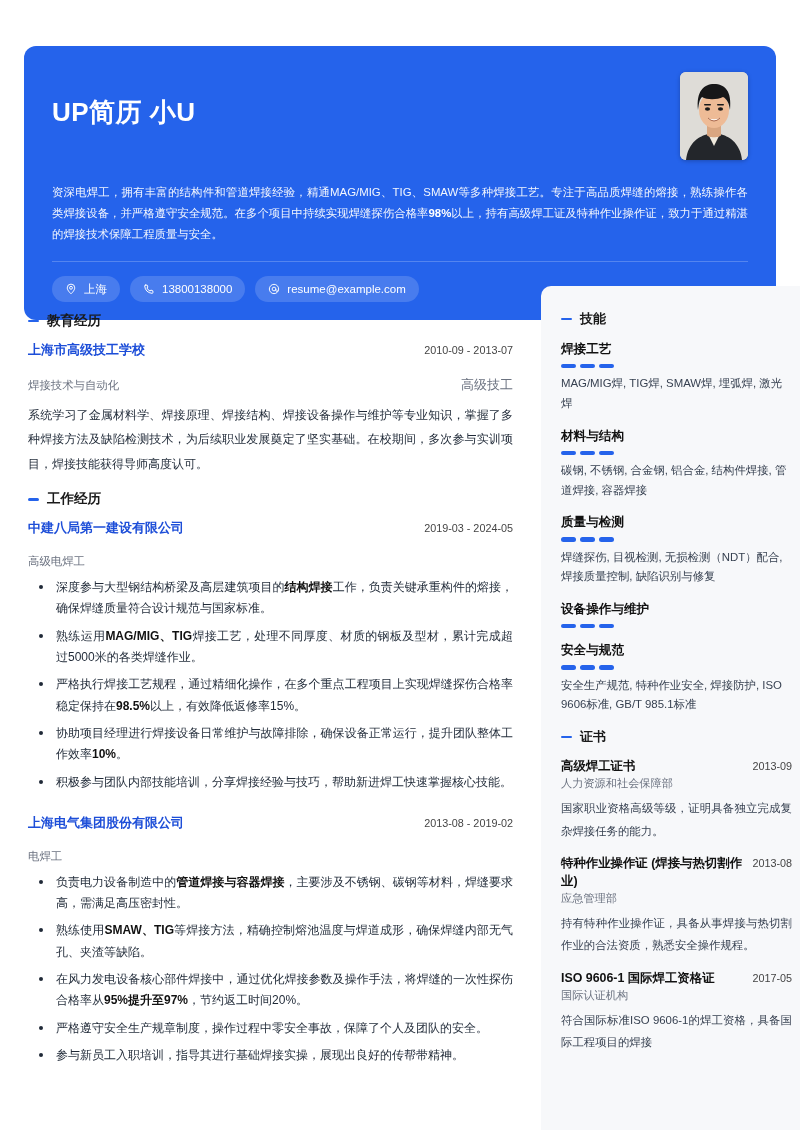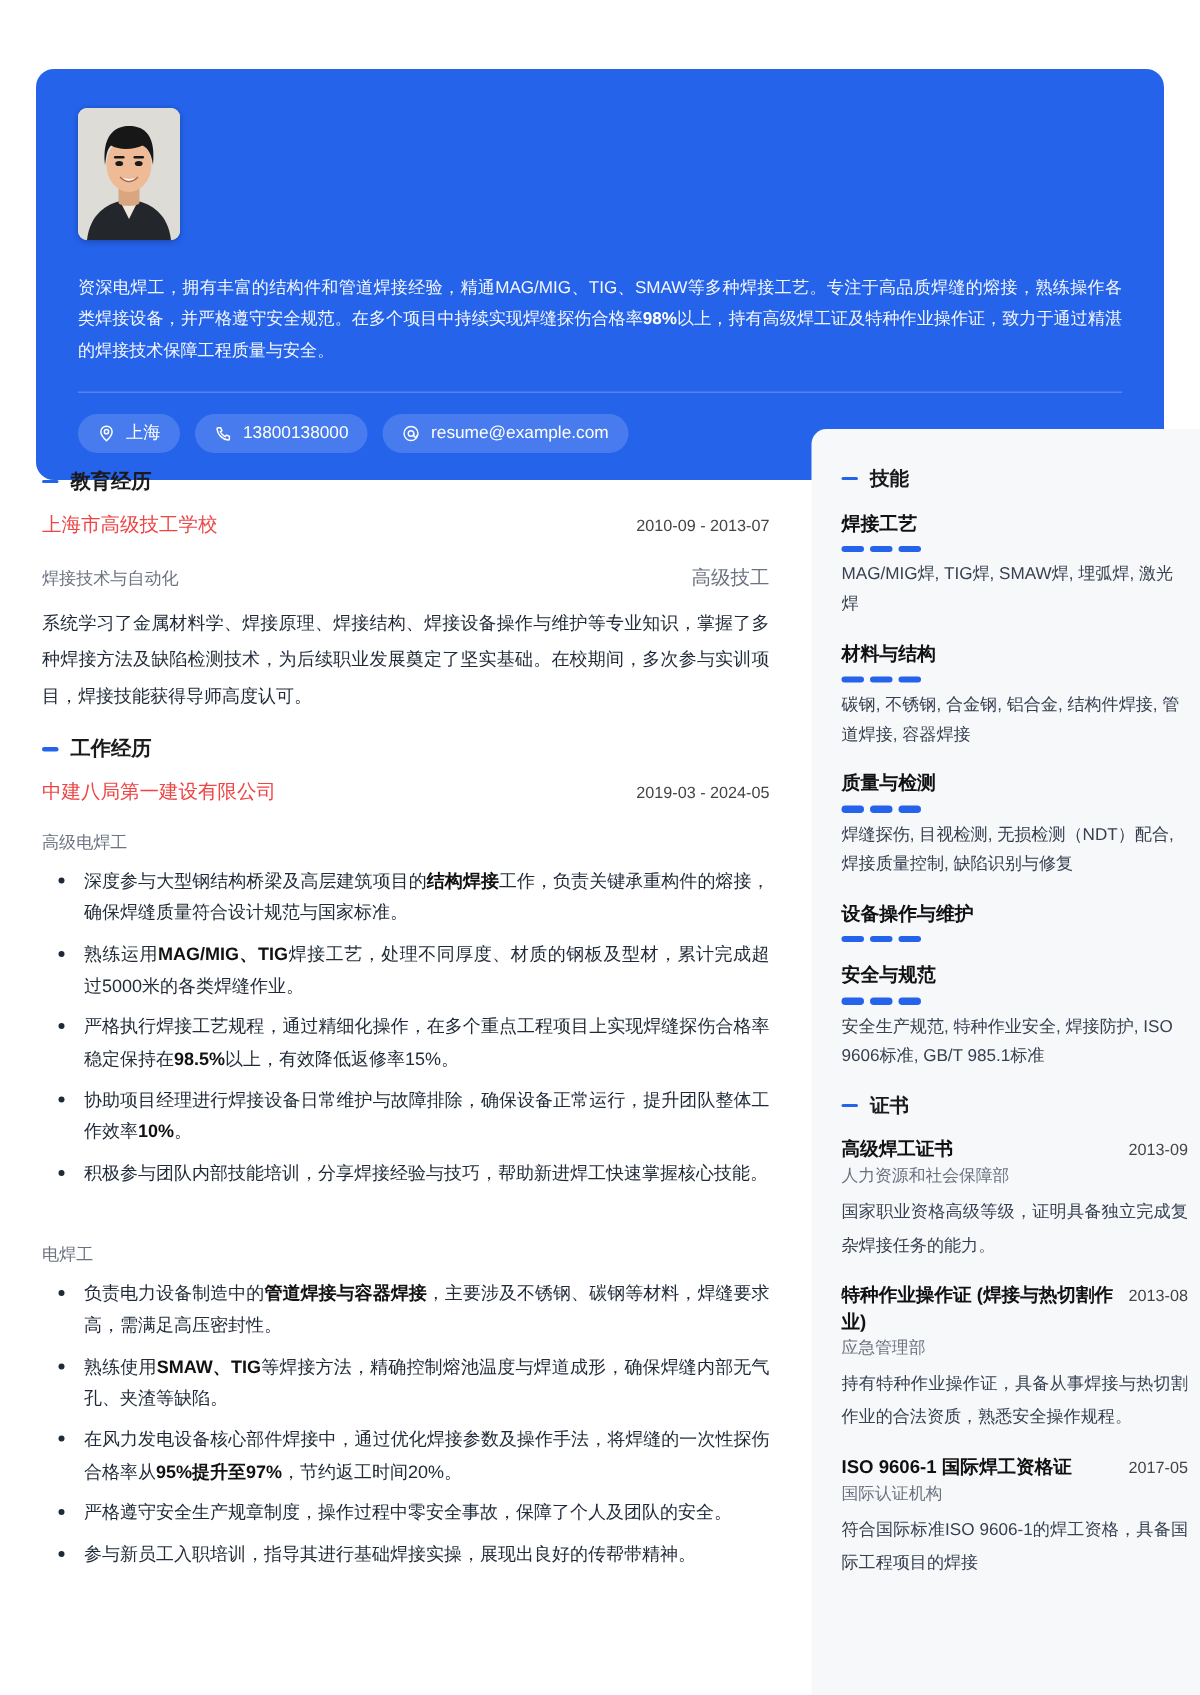--- a/index.html
+++ b/index.html
@@ -68,21 +68,21 @@
     display:inline-block; width: 11px; height: 2.6px;
     background: #2563eb; border-radius: 2px;
   }
   .side-col .sec-title { font-size: 13px; margin: 10px 0 12px 0; }
 
   
   .entry { margin-bottom: 4px; }
   .entry-head {
     display: flex; justify-content: space-between; align-items: baseline; gap: 10px;
   }
-  .org { font-size: 13px; font-weight: 400; color: #ef4444; line-height: 1.5; }
+  .org { font-size: 13px; font-weight: 700; color: #1d4ed8; line-height: 1.5; }
   .date { font-size: 10.8px; color: #444; white-space: nowrap; }
   .entry-sub {
     display: flex; justify-content: space-between; align-items: baseline; gap: 10px;
     margin-top: 16px;
   }
   .role { font-size: 11.4px; color: #6b7280; }
   .degree { font-size: 13px; color: #6b7280; white-space: nowrap; }
   .desc {
     margin-top: 9px; font-size: 12px; line-height: 2.05; color: #1f2937;
     text-align: justify;
@@ -114,20 +114,23 @@
   .cert-issuer { font-size: 11.2px; color: #6b7280; margin-top: 1px; }
   .cert-desc { font-size: 11.4px; color: #374151; line-height: 1.95; margin-top: 6px; text-align: justify; }
 </style>
 </head>
 <body>
 
 <div class="page">
 
   <div class="header">
     <div class="header-top">
+      <div class="name-block">
+        <div class="name">UP简历 小U</div>
+      </div>
       <div class="avatar">
         <svg viewBox="0 0 68 88" preserveAspectRatio="xMidYMid slice">
           <rect x="0" y="0" width="68" height="88" fill="#dedcd7"></rect>
 
           <path d="M6 88 C8 70 20 64 28 62 L40 62 C48 64 60 70 62 88 Z" fill="#23262b"></path>
 
           <path d="M28 62 L34 74 L40 62 L37 60 L31 60 Z" fill="#efe9dd"></path>
 
           <path d="M27 52 L41 52 L41 63 C41 66 27 66 27 63 Z" fill="#d9a681"></path>
 
@@ -218,20 +221,24 @@
             <li><span>熟练运用</span><b>MAG/MIG、TIG</b><span>焊接工艺，处理不同厚度、材质的钢板及型材，累计完成超过5000米的各类焊缝作业。</span></li>
             <li><span>严格执行焊接工艺规程，通过精细化操作，在多个重点工程项目上实现焊缝探伤合格率稳定保持在</span><b>98.5%</b><span>以上，有效降低返修率15%。</span></li>
             <li><span>协助项目经理进行焊接设备日常维护与故障排除，确保设备正常运行，提升团队整体工作效率</span><b>10%</b><span>。</span></li>
             <li><span>积极参与团队内部技能培训，分享焊接经验与技巧，帮助新进焊工快速掌握核心技能。</span></li>
           </ul>
       </div>
 
       <div class="exp-gap"></div>
 
       <div class="entry">
+        <div class="entry-head">
+          <div class="org">上海电气集团股份有限公司</div>
+          <div class="date">2013-08 - 2019-02</div>
+        </div>
         <div class="entry-sub">
           <div class="role">电焊工</div>
         </div>
         <ul class="bullets">
             <li><span>负责电力设备制造中的</span><b>管道焊接与容器焊接</b><span>，主要涉及不锈钢、碳钢等材料，焊缝要求高，需满足高压密封性。</span></li>
             <li><span>熟练使用</span><b>SMAW、TIG</b><span>等焊接方法，精确控制熔池温度与焊道成形，确保焊缝内部无气孔、夹渣等缺陷。</span></li>
             <li><span>在风力发电设备核心部件焊接中，通过优化焊接参数及操作手法，将焊缝的一次性探伤合格率从</span><b>95%提升至97%</b><span>，节约返工时间20%。</span></li>
             <li><span>严格遵守安全生产规章制度，操作过程中零安全事故，保障了个人及团队的安全。</span></li>
             <li><span>参与新员工入职培训，指导其进行基础焊接实操，展现出良好的传帮带精神。</span></li>
           </ul>

